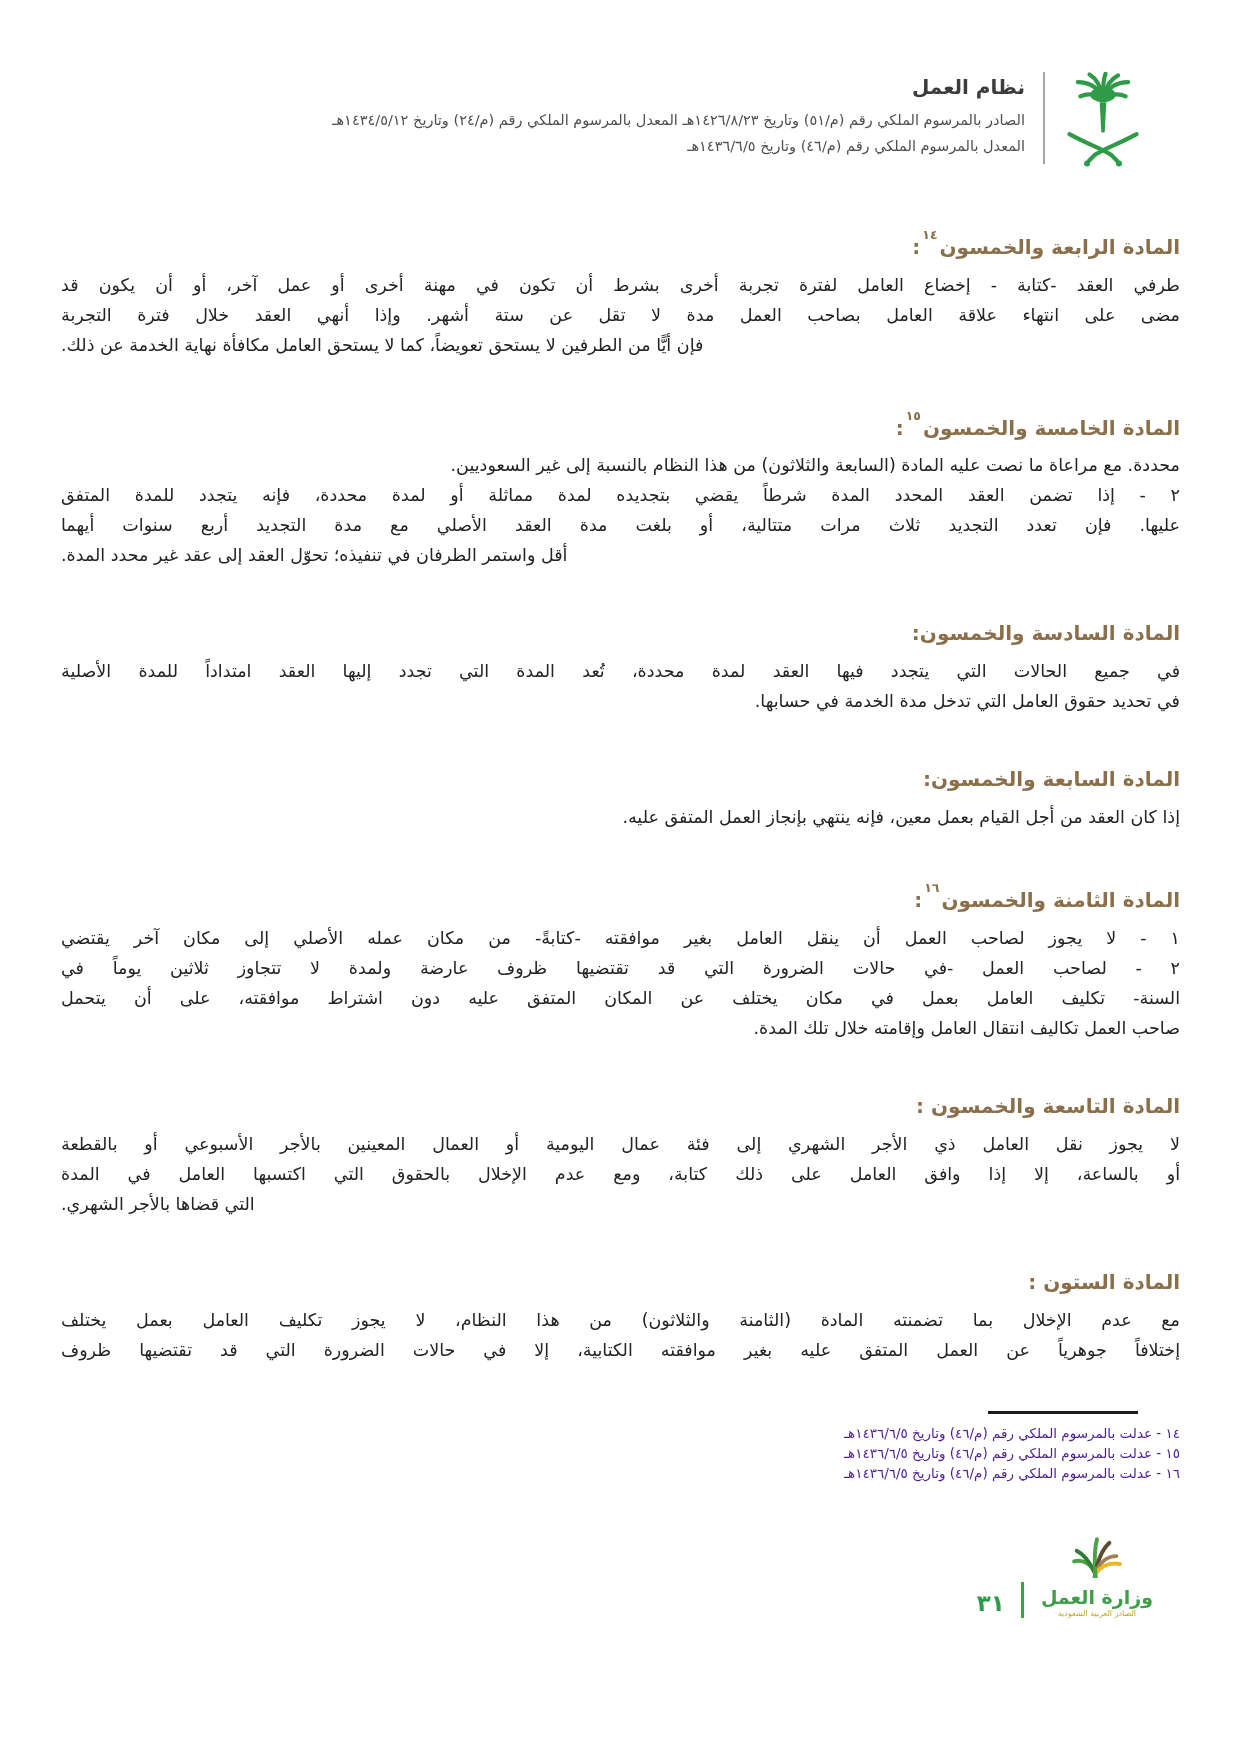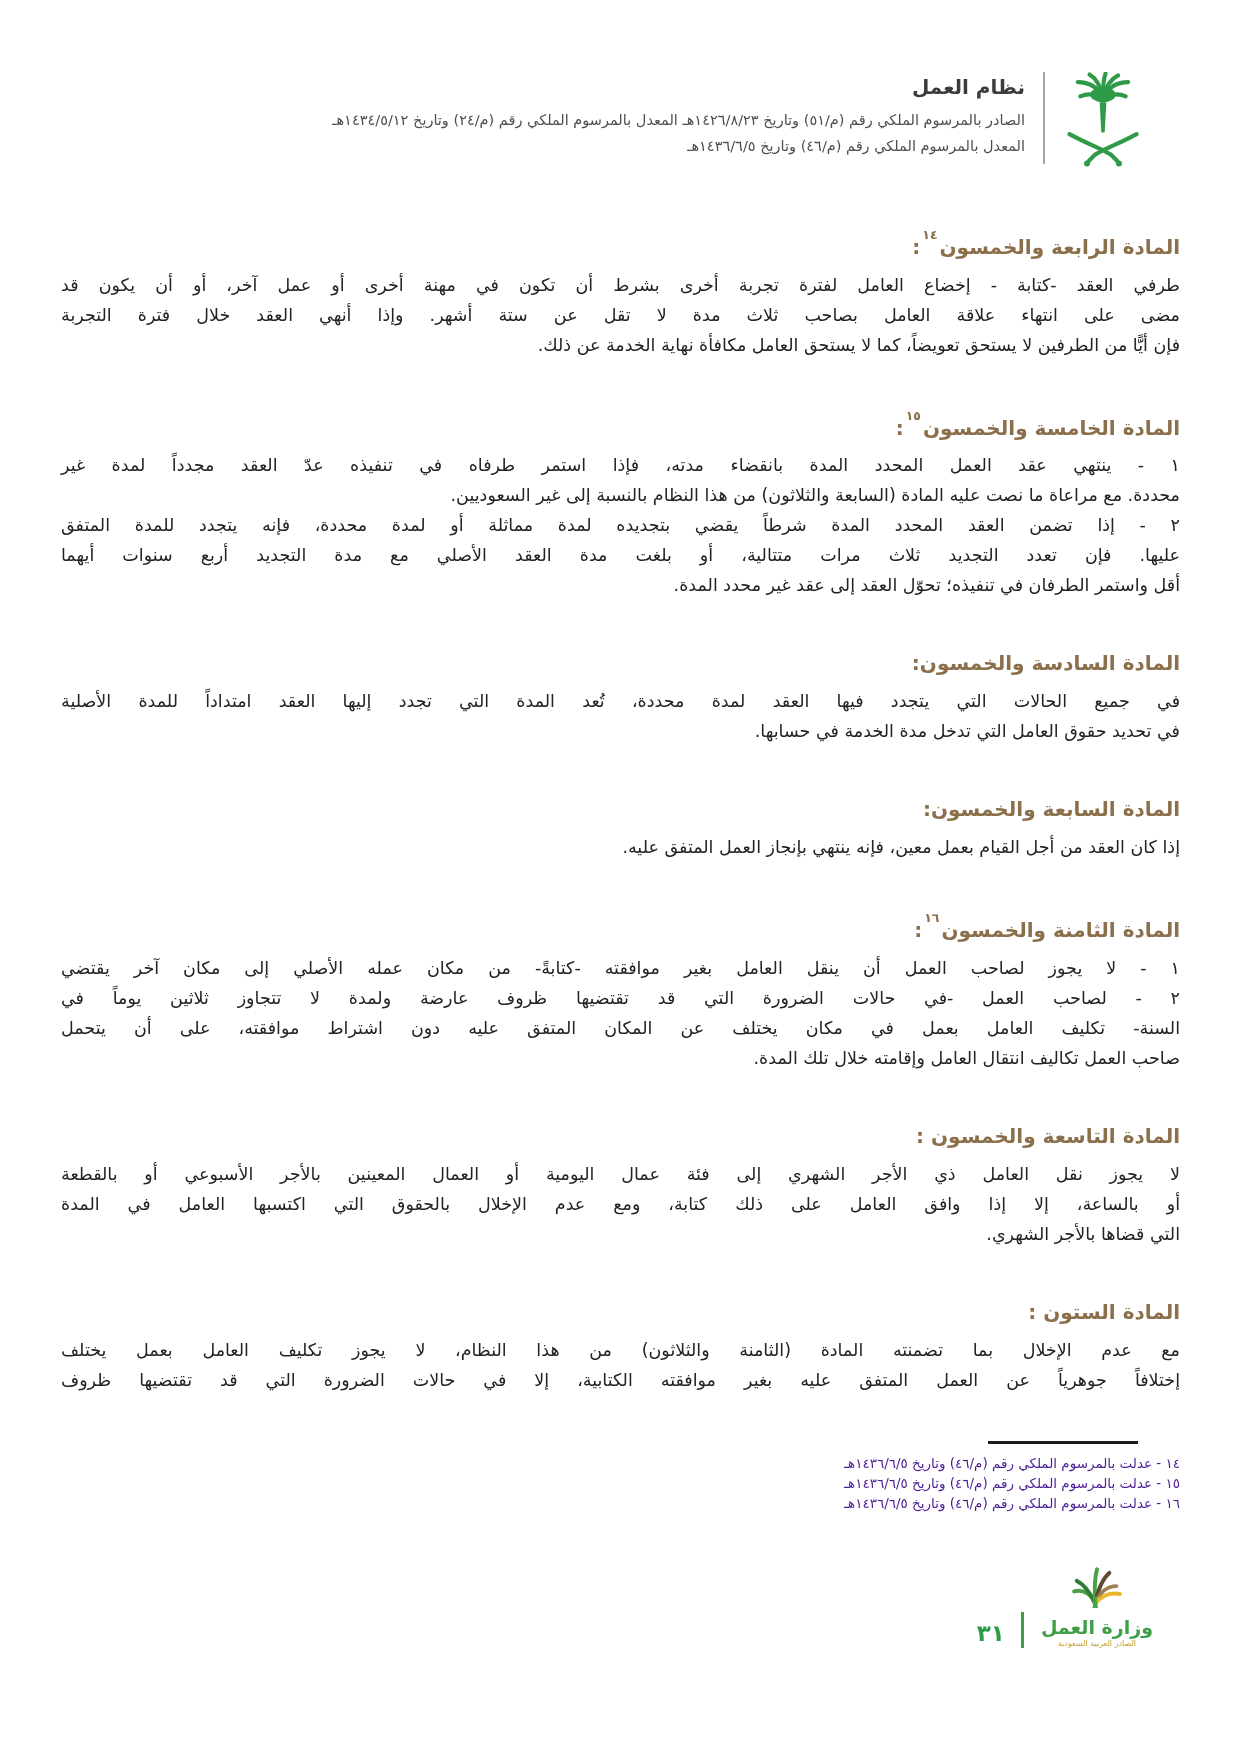--- a/index.html
+++ b/index.html
@@ -20,21 +20,21 @@
   
   #articles{padding:0 61px;}
   .article{margin-top:48px;}
   .article:first-child{margin-top:52px;}
   .article-heading{margin:0 0 8px 0; font-size:20px; line-height:30px;
                    font-weight:bold; color:#8a6f4a;}
   .article-heading sup{font-size:12.5px; position:relative; top:-7px; margin:15px 2px;}
   .line{font-size:17.5px; line-height:30px; color:#232323;}
   .line-justify{text-align:justify; text-align-last:justify;}
   .line-right{text-align:right;}
-  .line-center{text-align:right;}
+  .line-center{text-align:left;}
   
   .fnwrap{padding:0 61px;}
   .fn-rule{height:3.5px; width:150px; background:#1b1b1b;
            margin:46px 42px 9px auto;}
   .footnote{font-size:13.5px; line-height:20px; color:#4c1d95; text-align:right;}
   
   .footer{display:flex; flex-direction:row; align-items:flex-end;
           justify-content:flex-start; padding:52px 88px 0 0;}
   .mlogo{display:flex; flex-direction:column; align-items:center;}
   .mname{font-size:19px; font-weight:bold; color:#3f9f47; line-height:18px; margin-top:5px;}
@@ -74,26 +74,25 @@
       <div class="doc-title">نظام العمل</div>
       <div class="doc-sub">الصادر بالمرسوم الملكي رقم (م/٥١) وتاريخ ١٤٢٦/٨/٢٣هـ المعدل بالمرسوم الملكي رقم (م/٢٤) وتاريخ ١٤٣٤/٥/١٢هـ</div>
       <div class="doc-sub">المعدل بالمرسوم الملكي رقم (م/٤٦) وتاريخ ١٤٣٦/٦/٥هـ</div>
     </div>
   </header>
 
   <main id="articles">
       <section class="article">
         <h2 class="article-heading"><span>المادة الرابعة والخمسون</span><sup>١٤</sup><span>:</span></h2>
         <div class="line line-justify">طرفي العقد -كتابة - إخضاع العامل لفترة تجربة أخرى بشرط أن تكون في مهنة أخرى أو عمل آخر، أو أن يكون قد</div>
-        <div class="line line-justify">مضى على انتهاء علاقة العامل بصاحب ثلاث مدة لا تقل عن ستة أشهر. وإذا أنهي العقد خلال فترة التجربة</div>
+        <div class="line line-justify">مضى على انتهاء علاقة العامل بصاحب العمل مدة لا تقل عن ستة أشهر. وإذا أنهي العقد خلال فترة التجربة</div>
         <div class="line line-center">فإن أيًّا من الطرفين لا يستحق تعويضاً، كما لا يستحق العامل مكافأة نهاية الخدمة عن ذلك.</div>
       </section>
       <section class="article">
         <h2 class="article-heading"><span>المادة الخامسة والخمسون</span><sup>١٥</sup><span>:</span></h2>
-        <div class="line line-justify">١ - ينتهي عقد العمل المحدد المدة بانقضاء مدته، فإذا استمر طرفاه في تنفيذه عدّ العقد مجدداً لمدة غير</div>
         <div class="line line-right">محددة. مع مراعاة ما نصت عليه المادة (السابعة والثلاثون) من هذا النظام بالنسبة إلى غير السعوديين.</div>
         <div class="line line-justify">٢ - إذا تضمن العقد المحدد المدة شرطاً يقضي بتجديده لمدة مماثلة أو لمدة محددة، فإنه يتجدد للمدة المتفق</div>
         <div class="line line-justify">عليها. فإن تعدد التجديد ثلاث مرات متتالية، أو بلغت مدة العقد الأصلي مع مدة التجديد أربع سنوات أيهما</div>
         <div class="line line-center">أقل واستمر الطرفان في تنفيذه؛ تحوّل العقد إلى عقد غير محدد المدة.</div>
       </section>
       <section class="article">
         <h2 class="article-heading"><span>المادة السادسة والخمسون</span><span>:</span></h2>
         <div class="line line-justify">في جميع الحالات التي يتجدد فيها العقد لمدة محددة، تُعد المدة التي تجدد إليها العقد امتداداً للمدة الأصلية</div>
         <div class="line line-right">في تحديد حقوق العامل التي تدخل مدة الخدمة في حسابها.</div>
       </section>

